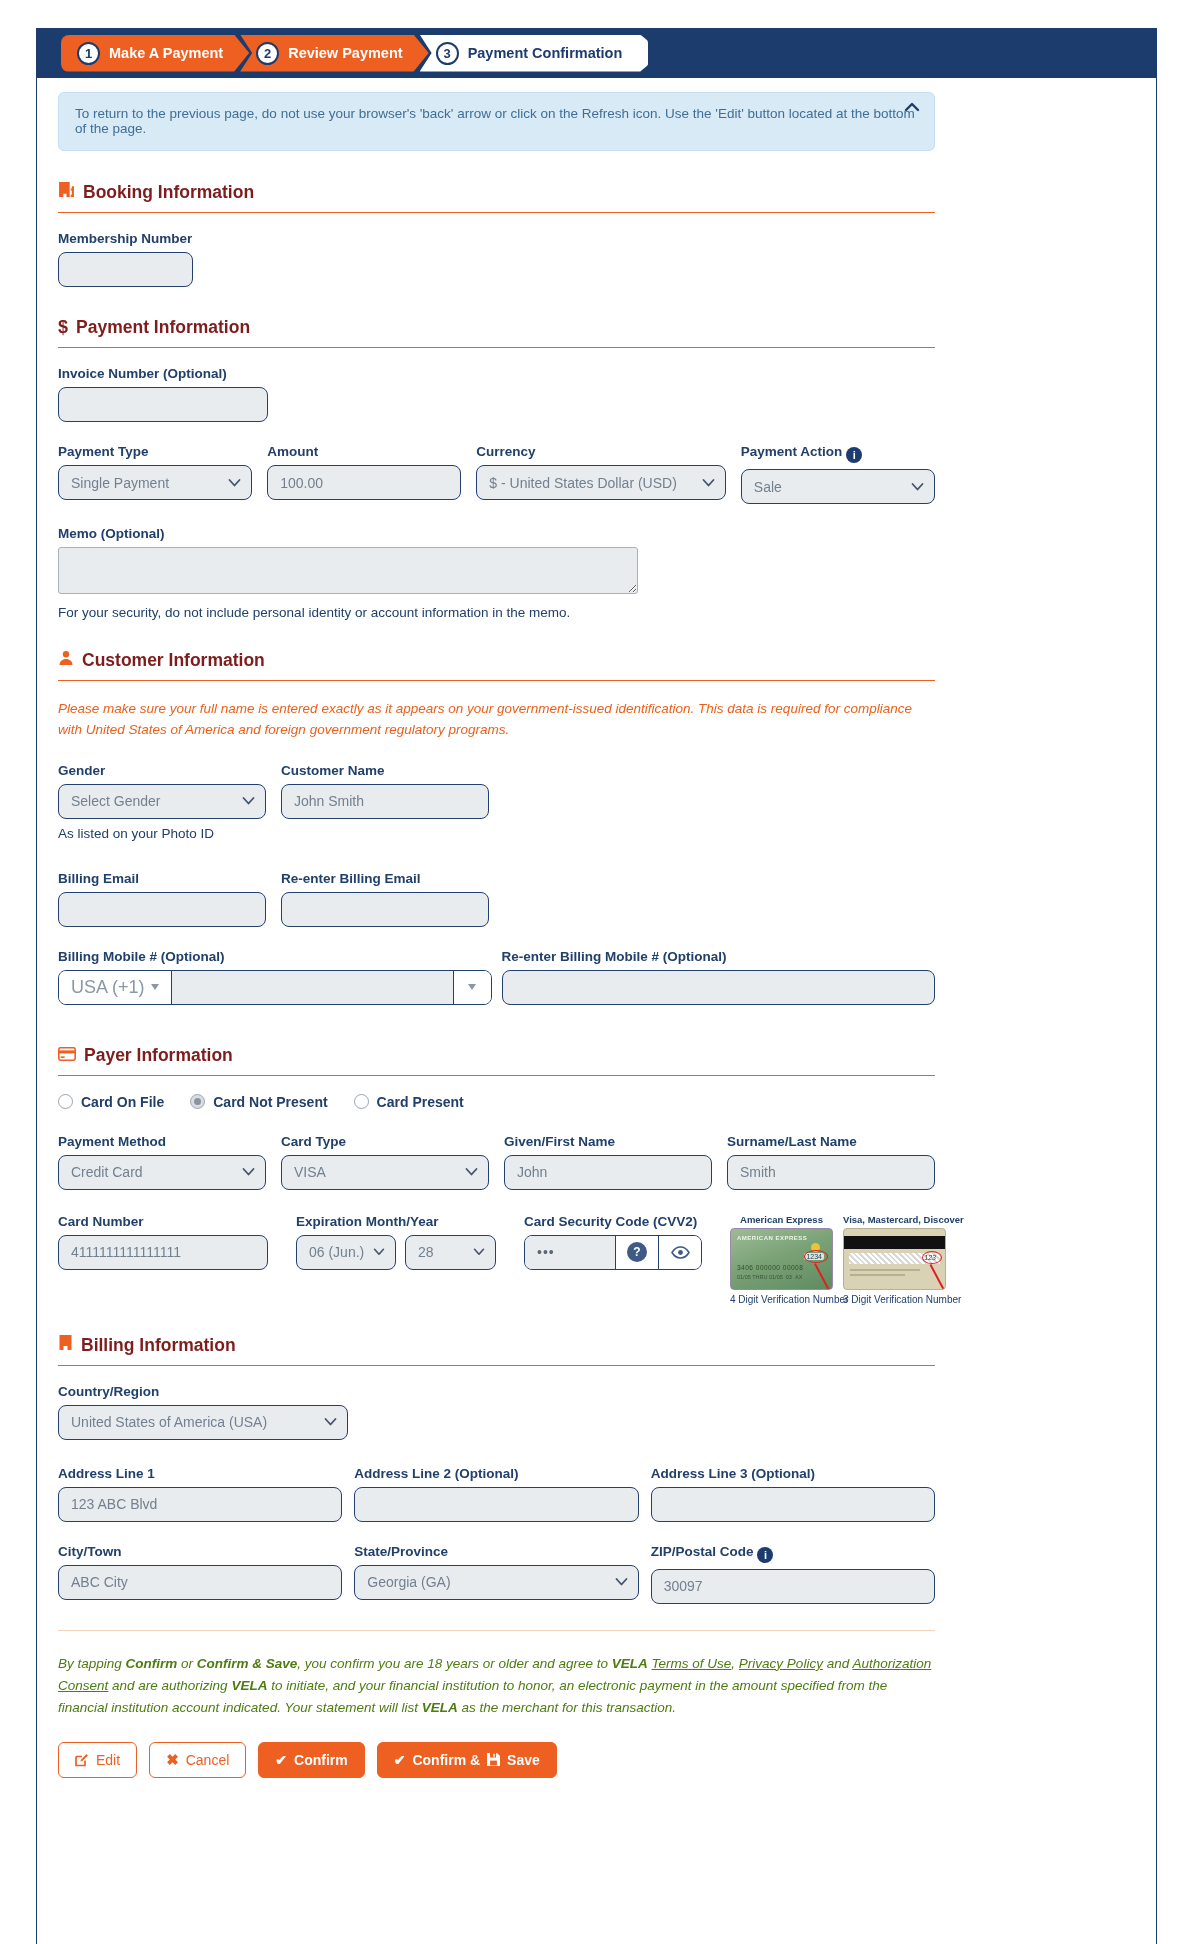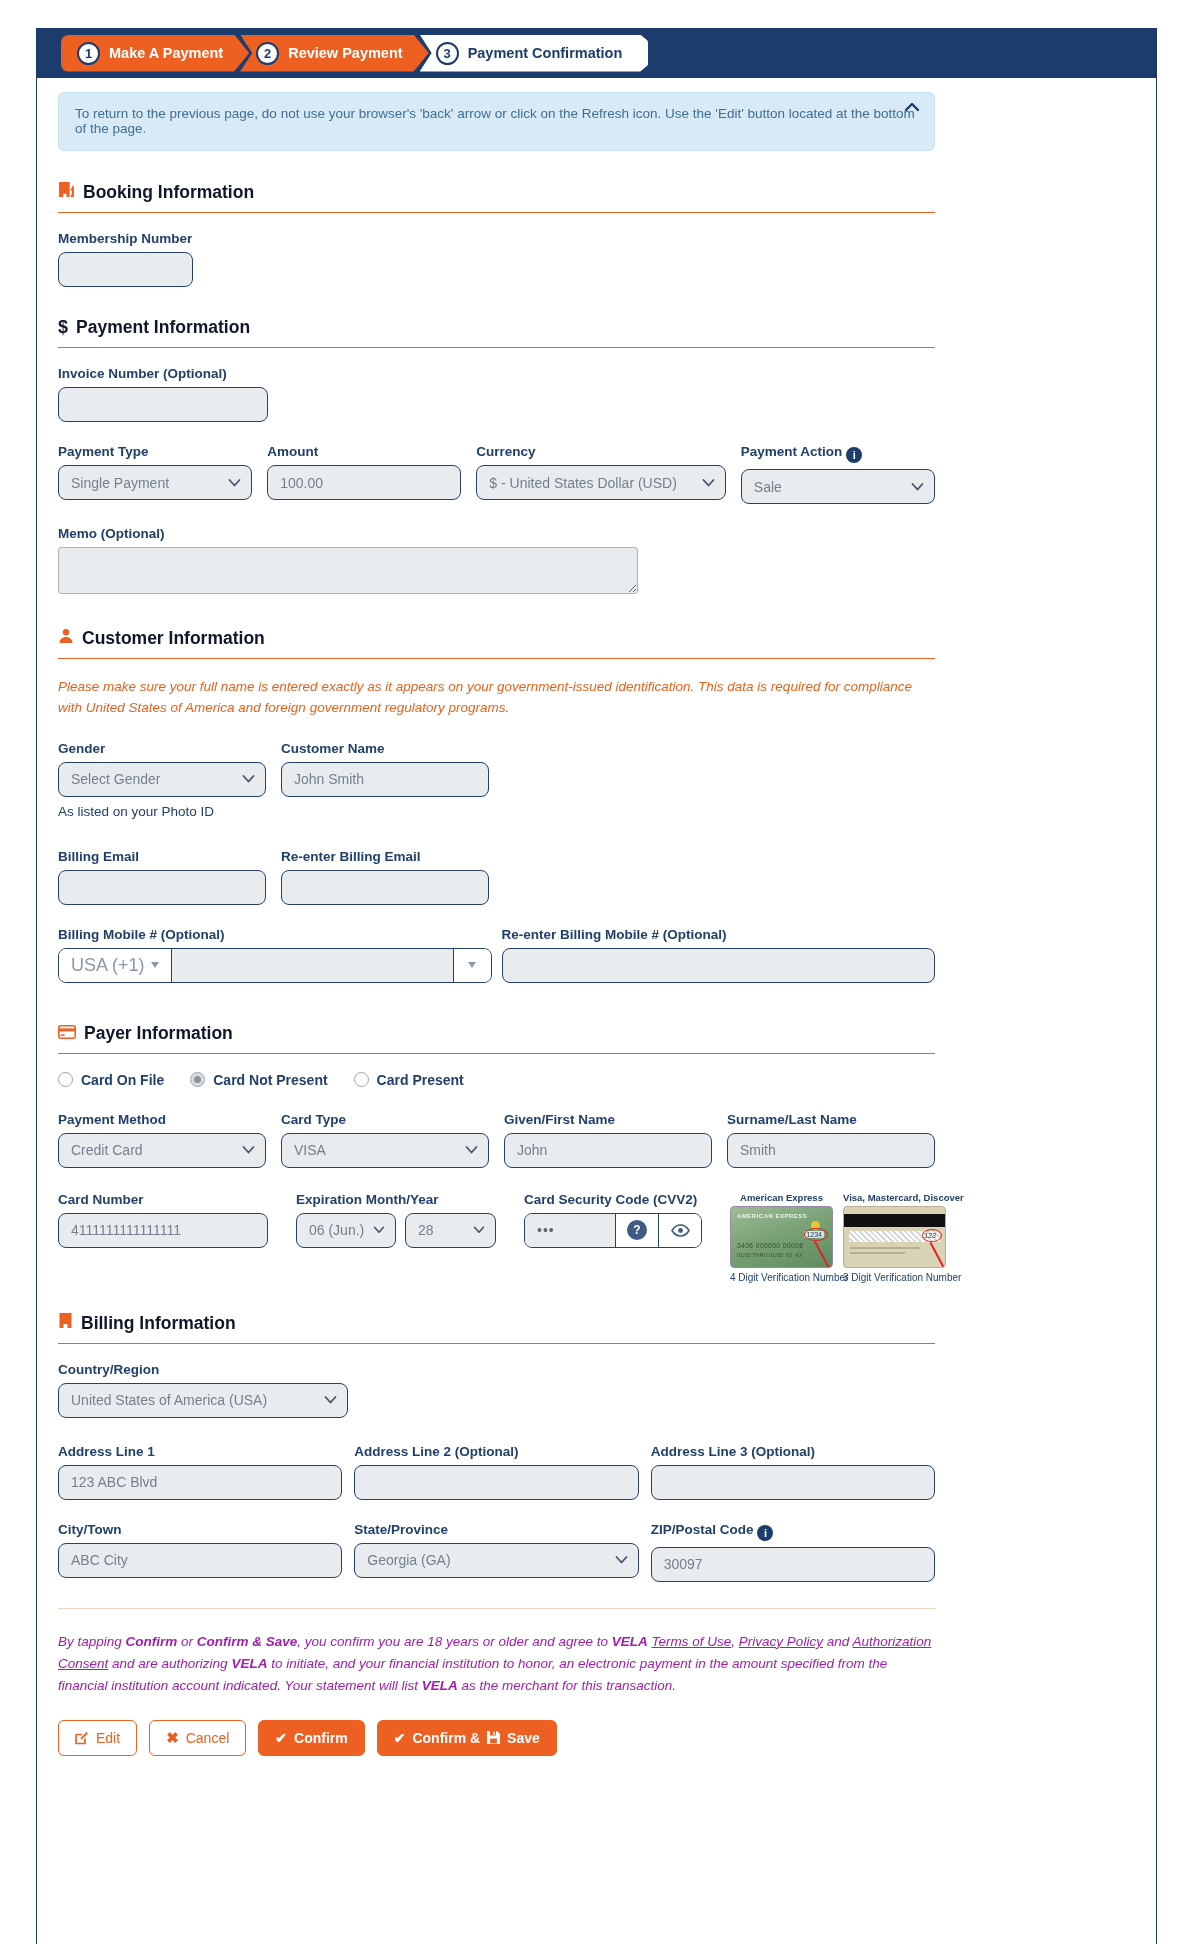--- a/index.html
+++ b/index.html
@@ -40,21 +40,21 @@
   .content { padding:14px 20px 30px 21px; }
   .inner { max-width:877px; }
   .banner {
     background:#d7eaf6; border:1px solid #c5def0; border-radius:6px;
     padding:13px 16px 14px 16px; color:#3f6e96; font-size:13.5px;
     position:relative; margin-bottom:14px;
   }
   .banner .chev-up { position:absolute; right:14px; top:8px; cursor:pointer; }
   .section-head {
     display:flex; align-items:center; gap:8px;
-    color:#0f172a; font-size:17.5px; font-weight:700;
+    color:#7f1d1d; font-size:17.5px; font-weight:700;
     padding-bottom:9px; border-bottom:1px solid #ee5f22;
     margin:30px 0 18px 0;
   }
   .dollar { font-size:18px; font-weight:700; }
   label.fld {
     display:block; font-size:13.5px; font-weight:700; color:#21406b;
     margin-bottom:6px;
   }
   .inp, .sel {
     height:35px; width:100%; background:#e9ecef;
@@ -137,21 +137,21 @@
   .cd-visa { background:#d9d2b4; border:1px solid #b8b096; }
   .cd-visa .stripe { position:absolute; top:7px; left:0; right:0; height:13px; background:#111; }
   .cd-visa .sig { position:absolute; top:24px; left:5px; right:5px; height:11px;
      background:repeating-linear-gradient(45deg,#fff 0 2px,#d8d8d8 2px 4px); }
   .cd-visa .sig-num { position:absolute; top:25px; right:9px; font-size:7px; color:#333; font-style:italic; }
   .cd-visa .vline1 { position:absolute; top:40px; left:6px; width:70px; height:2px; background:#b7af93; }
   .cd-visa .vline2 { position:absolute; top:45px; left:6px; width:55px; height:2px; background:#b7af93; }
   .cd-caption { font-size:10px; color:#21406b; text-align:center; margin-top:4px; white-space:nowrap; }
   
   .divider { border-top:1px solid #f4d3ba; margin:26px 0 22px 0; }
-  .legal { font-style:italic; font-size:13.5px; color:#a21caf; line-height:1.65; margin-bottom:22px; }
+  .legal { font-style:italic; font-size:13.5px; color:#4d7c0f; line-height:1.65; margin-bottom:22px; }
   .legal span.u { text-decoration:underline; }
   .btn-row { display:flex; gap:12px; }
   .btn {
     height:36px; border-radius:6px; font-size:14px; font-weight:400;
     display:inline-flex; align-items:center; gap:7px; padding:0 16px;
     cursor:pointer; font-family:"Liberation Sans", sans-serif;
   }
   .btn-outline { background:#fff; border:1px solid #ee5f22; color:#ee5f22; }
   .btn-solid { background:#ee5f22; border:1px solid #ee5f22; color:#fff; font-weight:600; }
   .xmark { font-weight:700; font-size:15px; }
@@ -253,20 +253,21 @@
                   <svg width="13" height="9" viewBox="0 0 13 9">
                     <polyline points="1.5,1.5 6.5,7 11.5,1.5" fill="none" stroke="#44546e" stroke-width="1.8" stroke-linecap="round" stroke-linejoin="round"></polyline>
                   </svg>
                 </span>
             </div>
           </div>
         </div>
 
         <label class="fld">Memo (Optional)</label>
         <textarea class="memo" style=""></textarea>
+        <div class="help" style="margin-bottom:24px;">For your security, do not include personal identity or account information in the memo.</div>
 
         
         <div class="section-head">
           <span>
             <svg width="16" height="16" viewBox="0 0 16 16" fill="#ee5f22">
                 <circle cx="8" cy="4.2" r="3.2"></circle>
                 <path d="M1.5 15c0-3.6 2.9-6 6.5-6s6.5 2.4 6.5 6H1.5z"></path>
               </svg>
           </span>
           <span>Customer Information</span>

